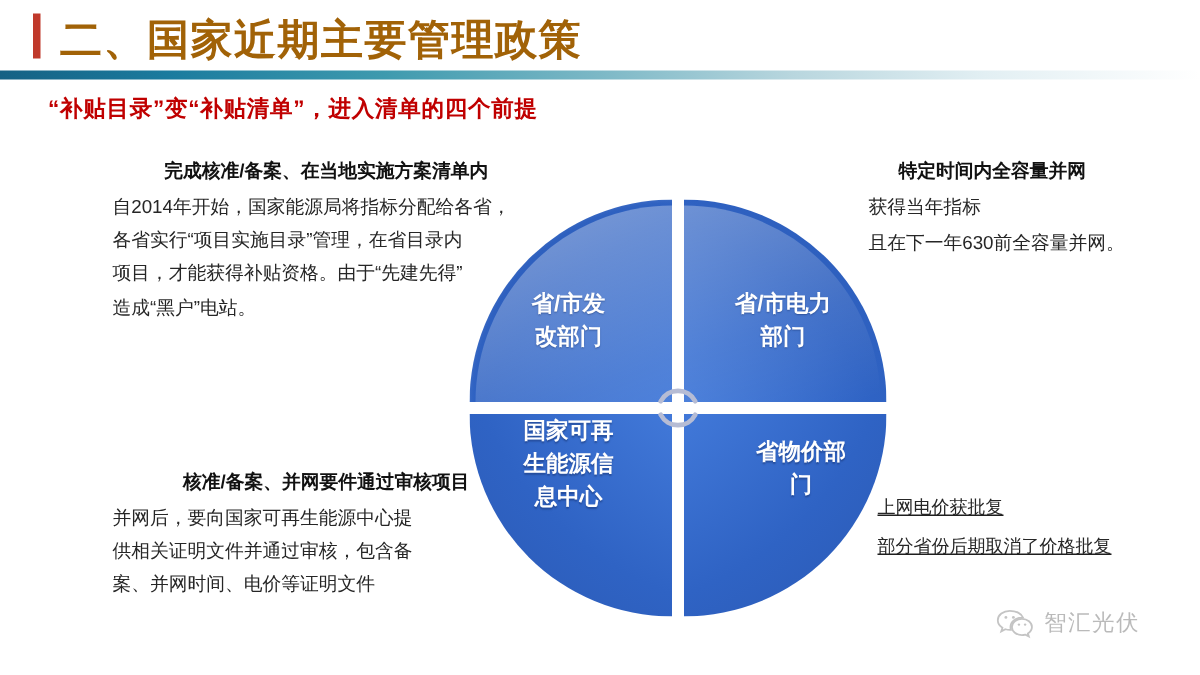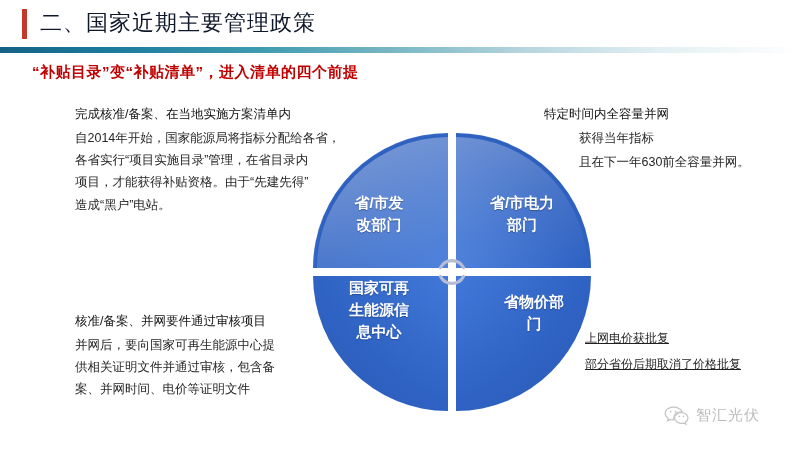--- a/index.html
+++ b/index.html
@@ -34,23 +34,23 @@
     left: 22px;
     top: 9px;
     width: 5px;
     height: 30px;
     background: #c0392b;
   }
   .header-title {
     position: absolute;
     left: 40px;
     top: 8px;
-    font-size: 22px;
-    font-weight: normal;
-    color: #0f172a;
+    font-size: 28px;
+    font-weight: bold;
+    color: #a16207;
     letter-spacing: 1px;
     white-space: nowrap;
   }
   .header-rule {
     position: absolute;
     left: 0;
     top: 47px;
     width: 800px;
     height: 6px;
     background: linear-gradient(to right,
@@ -75,24 +75,25 @@
     white-space: nowrap;
   }
 
   
   .block {
     position: absolute;
     color: #1f1f1f;
   }
   .block-heading {
     font-size: 12.5px;
-    font-weight: normal;
+    font-weight: bold;
     color: #111111;
     line-height: 1.5;
     margin-bottom: 3px;
+    text-align: center;
   }
   .block-body {
     font-size: 12.5px;
     color: #262626;
     line-height: 1.78;
   }
   .block-body .line { display: block; white-space: nowrap; }
 
   #block-tl { left: 75px; top: 105px;  width: 285px; }
   #block-bl { left: 75px; top: 312px;  width: 285px; }

